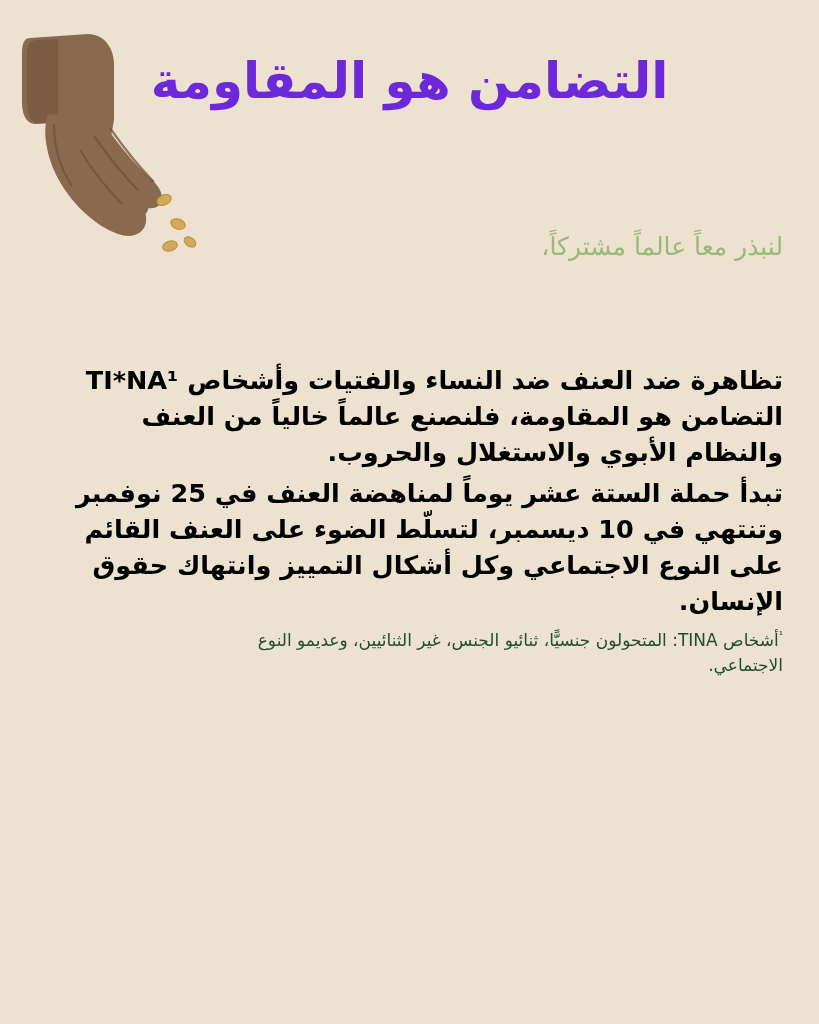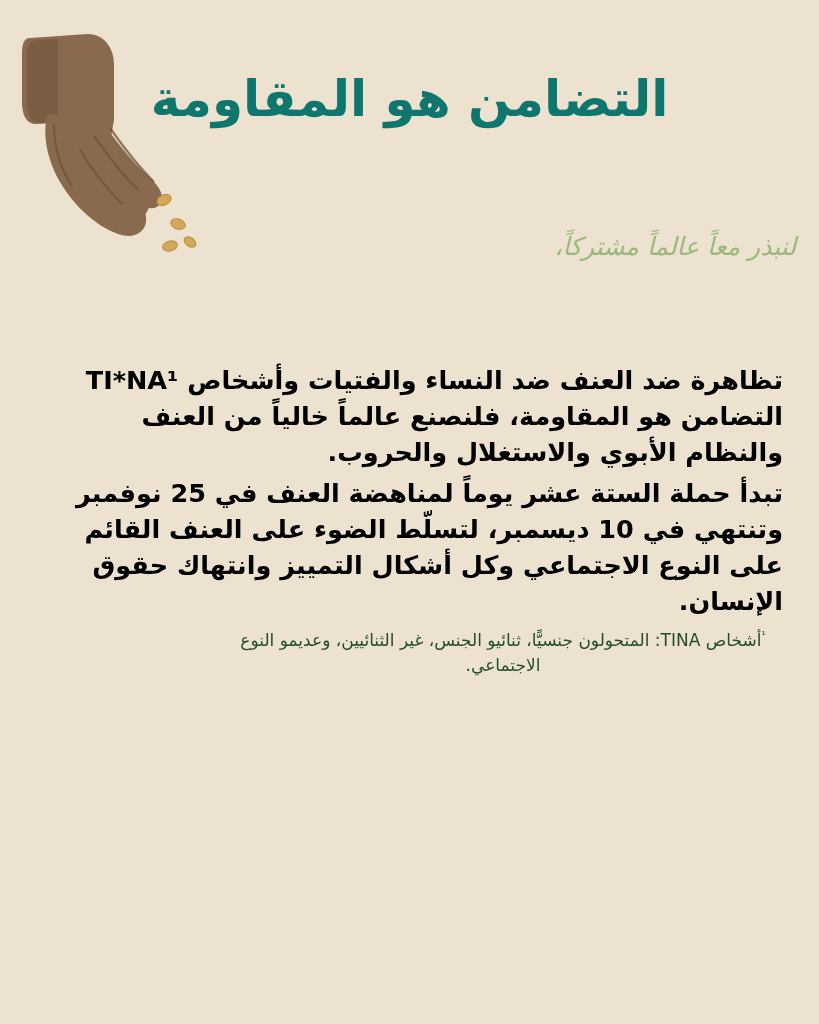--- a/index.html
+++ b/index.html
@@ -28,45 +28,44 @@
     left: 18px;
     top: 28px;
     width: 210px;
     height: 230px;
     pointer-events: none;
   }
 
   
   .title {
     position: absolute;
-    top: 68px;
+    top: 50px;
     left: 0;
     width: 100%;
     text-align: center;
     box-sizing: border-box;
-    color: #0f766e;
+    color: #6d28d9;
     font-size: 50px;
     font-weight: bold;
     line-height: 1.25;
     font-family: "DejaVu Sans", "Liberation Sans", sans-serif;
     letter-spacing: 0;
   }
 
   
   .subtitle {
     position: absolute;
     top: 228px;
-    right: 23px;
+    right: 36px;
     width: 700px;
     text-align: right;
     color: #9ab87a;
     font-size: 25px;
     line-height: 1.5;
     font-family: "DejaVu Serif", "Liberation Serif", serif;
-    font-style: italic;
   }
 
   
   .body-text {
     position: absolute;
     top: 362px;
     right: 36px;
     width: 748px;
     text-align: right;
     color: #000000;
@@ -82,21 +81,21 @@
     margin-top: 4px;
     text-align: right;
   }
 
   
   .footnote {
     position: absolute;
     top: 628px;
     right: 36px;
     width: 560px;
-    text-align: center;
+    text-align: right;
     color: #214e28;
     font-size: 17px;
     line-height: 1.45;
     font-family: "DejaVu Sans", "Liberation Sans", sans-serif;
   }
   .sup {
     font-size: 0.62em;
     vertical-align: super;
   }
 </style>

